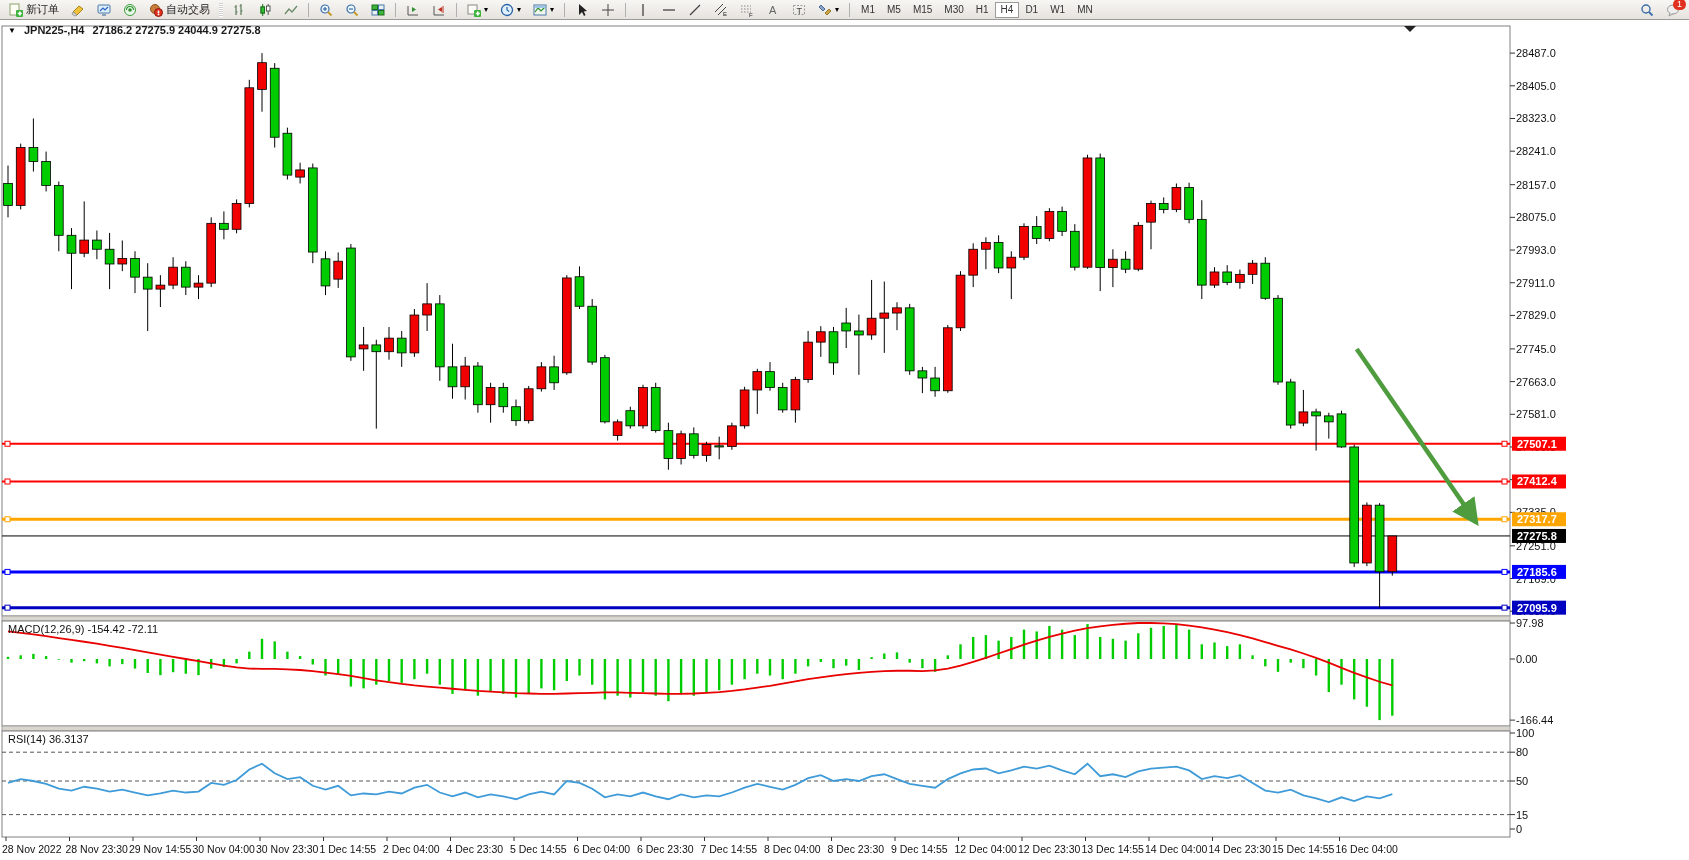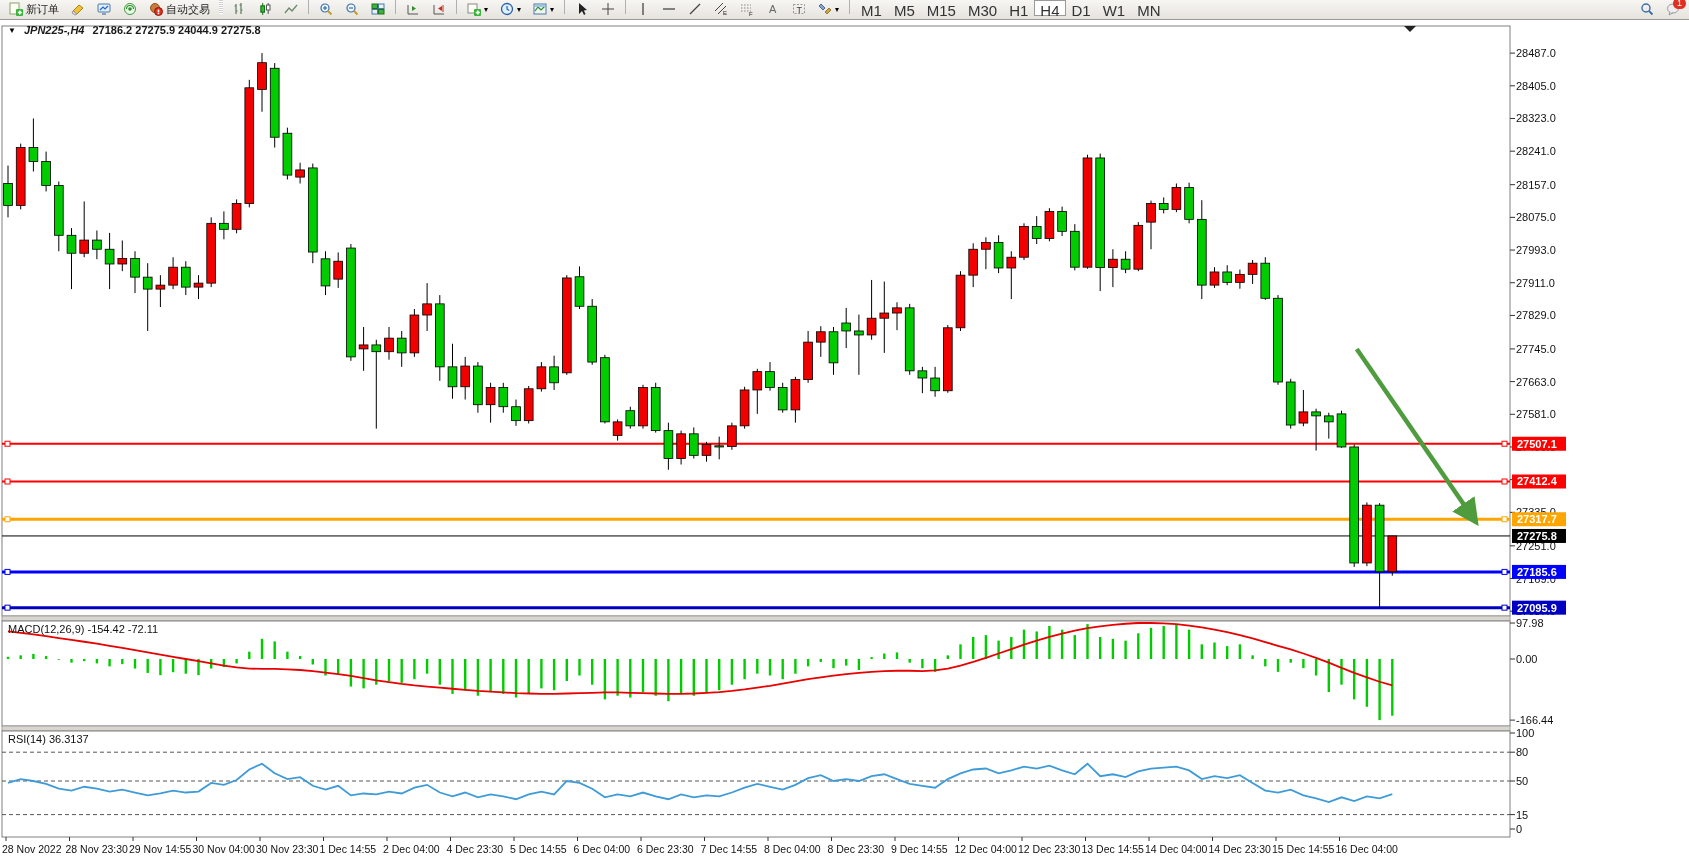--- a/index.html
+++ b/index.html
@@ -1,28 +1,28 @@
 <!DOCTYPE html>
 <html><head>
 <meta charset="utf-8">
 <style>
   * { margin:0; padding:0; box-sizing:border-box; }
   html,body { width:1689px; height:860px; overflow:hidden; background:#fff;
               font-family:"Liberation Sans", sans-serif; }
   
   .toolbar { position:absolute; top:0; left:0; width:1689px; height:20px;
     background:linear-gradient(#f7f6f3,#e6e3de); border-bottom:1px solid #9a9a9a;
-    display:flex; padding:0 4px; gap:2px; font-size:11px; color:#222; }
+    display:flex; align-items:center; padding:0 4px; gap:2px; font-size:11px; color:#222; }
   .tbtn { display:flex; align-items:center; gap:3px; padding:1px 4px; height:18px;
     border:1px solid transparent; border-radius:2px; cursor:default; white-space:nowrap; }
   .tsep { width:1px; height:14px; background:#b0b0b0; margin:0 3px; }
   .grip { width:4px; height:14px; margin:0 2px;
     background:repeating-linear-gradient(#cfcfcf 0 1px,#fff 1px 2px); }
   .ic { width:14px; height:14px; display:inline-block; position:relative; }
-  .tf { padding:1px 5px; height:16px; font-size:15px; color:#333; border:1px solid transparent; }
+  .tf { padding:1px 5px; height:16px; font-size:10px; color:#333; border:1px solid transparent; }
   .tf.active { background:#fff; border:1px solid #9a9a9a; }
   .spacer { flex:1; }
   .badge { position:absolute; top:-4px; right:-6px; background:#e03020; color:#fff;
     border-radius:7px; font-size:9px; padding:0 4px; line-height:11px; }
   
   .chart-title { position:absolute; top:24px; left:8px; font-size:11px; color:#1a1a1a;
     display:flex; gap:8px; align-items:center; z-index:5; }
   .tri { font-size:8px; color:#000; }
   svg#chart { position:absolute; top:20px; left:0; }
   text { font-family:"Liberation Sans", sans-serif; }
@@ -280,21 +280,21 @@
           <ellipse cx="7" cy="6.5" rx="5.5" ry="4.5" fill="#eee" stroke="#999"></ellipse>
           <path d="M4 10l-1 3 4-2.2" fill="#eee" stroke="#999"></path>
         </svg>
       <span class="badge">1</span>
     </span>
   </div>
 </div>
 
 <div class="chart-title">
   <span class="tri">▼</span>
-  <span style="font-weight:bold;font-style:italic;">JPN225-,H4</span>
+  <span style="font-weight:bold;">JPN225-,H4</span>
   <span style="font-weight:bold;">27186.2 27275.9 24044.9 27275.8</span>
 </div>
 
 <svg id="chart" width="1689" height="840">
     <rect x="2" y="6" width="1508" height="590" fill="#fff" stroke="#808080"></rect>
     <rect x="2" y="596" width="1508" height="5" fill="#d9d6cf" stroke="#a0a0a0"></rect>
     <rect x="2" y="601" width="1508" height="105" fill="#fff" stroke="#808080"></rect>
     <rect x="2" y="706" width="1508" height="5" fill="#d9d6cf" stroke="#a0a0a0"></rect>
     <rect x="2" y="711" width="1508" height="106" fill="#fff" stroke="#808080"></rect>
     <line x1="1510" y1="33.114576271186436" x2="1515" y2="33.114576271186436" stroke="#333"></line>

